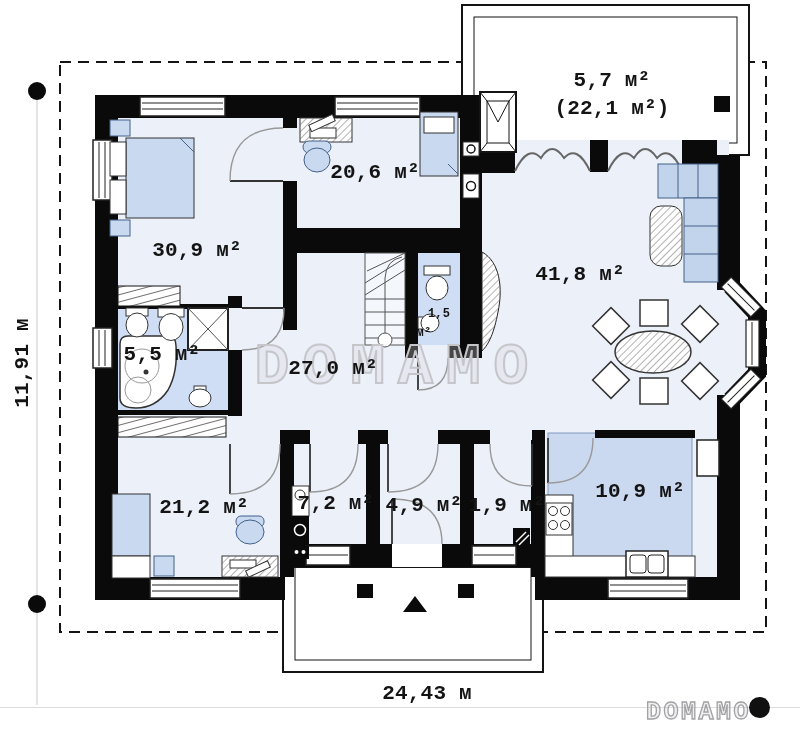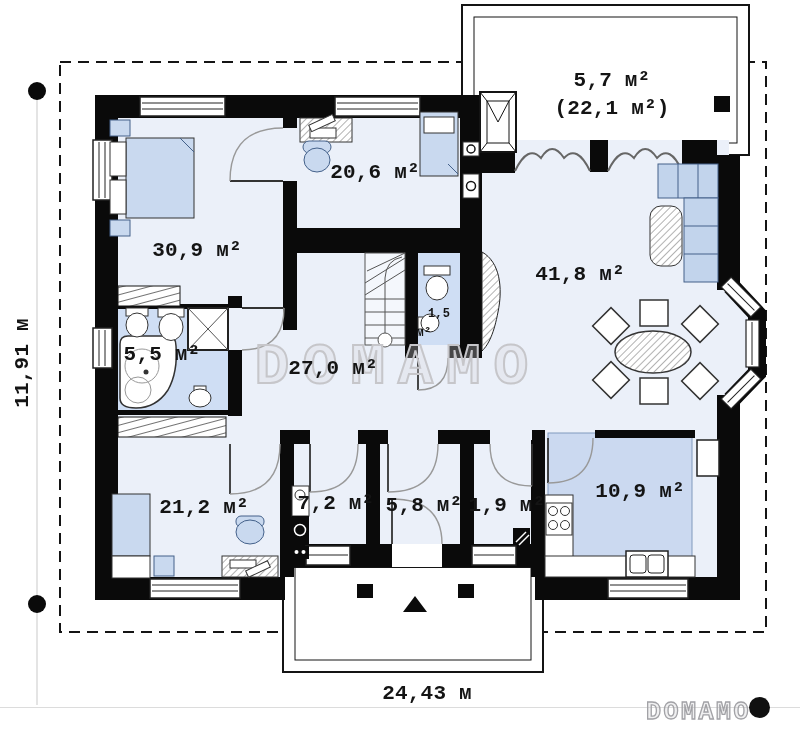--- a/index.html
+++ b/index.html
@@ -362,21 +362,21 @@
 <div class="lbl" style="left:612px;top:108px">(22,1 м²)</div>
 <div class="lbl" style="left:197px;top:250px">30,9 м²</div>
 <div class="lbl" style="left:375px;top:172px">20,6 м²</div>
 <div class="lbl" style="left:580px;top:274px">41,8 м²</div>
 <div class="lbl" style="left:333px;top:368px">27,0 м²</div>
 <div class="lbl small" style="left:439px;top:314px">1,5</div>
 <div class="lbl small" style="left:424px;top:333px">м²</div>
 <div class="lbl" style="left:162px;top:354px">5,5 м²</div>
 <div class="lbl" style="left:204px;top:507px">21,2 м²</div>
 <div class="lbl" style="left:336px;top:503px">7,2 м²</div>
-<div class="lbl" style="left:424px;top:505px">5,8 м²</div>
+<div class="lbl" style="left:424px;top:505px">4,9 м²</div>
 <div class="lbl" style="left:507px;top:505px">1,9 м²</div>
 <div class="lbl" style="left:640px;top:491px">10,9 м²</div>
 
 <div class="lbl dim dim-left" style="left:22px;top:363px">11,91 м</div>
 <div class="lbl dim" style="left:427px;top:693px">24,43 м</div>
 
 <div class="watermark">DOMAMO</div>
 <div class="footer-line"></div>
 <div class="footer-logo">DOMAMO</div>
 <div class="logo-dot"></div>

